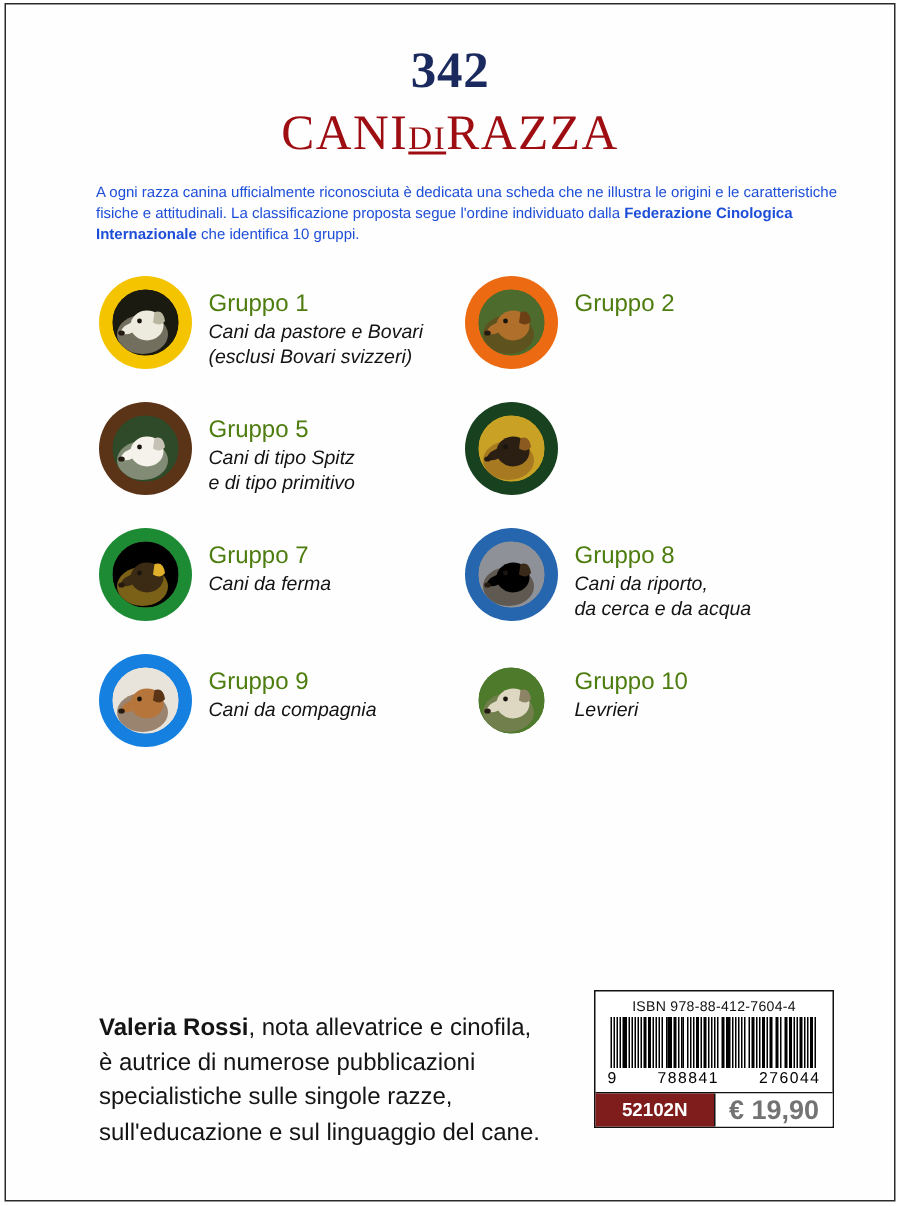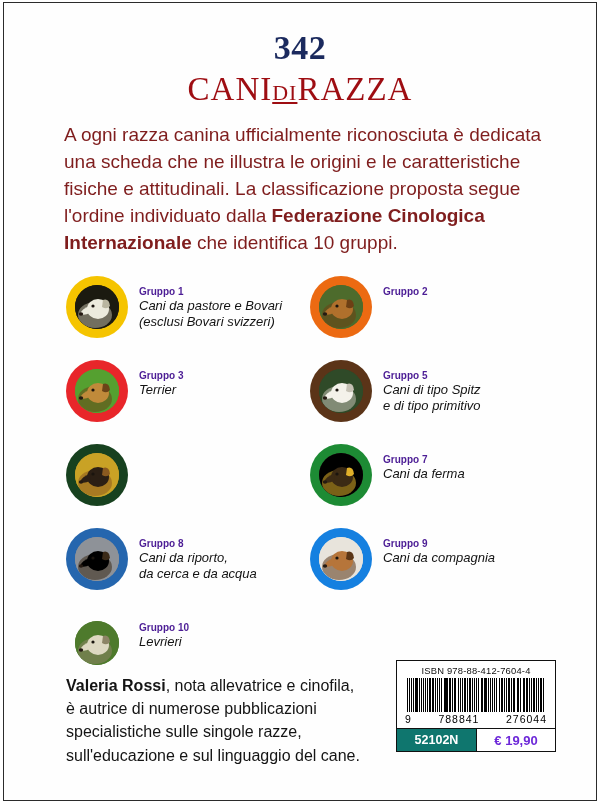--- a/index.html
+++ b/index.html
@@ -59,23 +59,23 @@
     letter-spacing: 1px;
   }
   .title-main .small {
     font-size: 22px;
     text-decoration: underline;
   }
 
   
   .intro {
     margin: 16px 38px 0 60px;
-    font-size: 19px;
+    font-size: 10px;
     line-height: 1.42;
-    color: #7f1d1d;
+    color: #1d4ed8;
     text-align: left;
   }
   .intro b { font-weight: bold; }
 
   
   .groups {
     position: relative;
     margin: 18px 0 0 0;
     padding: 0 0 0 62px;
     display: grid;
@@ -107,23 +107,23 @@
     height: 44px;
     border-radius: 50%;
     overflow: hidden;
     background: #3a3a2a;
   }
   .badge .photo svg { display: block; width: 44px; height: 44px; }
   .group-text {
     padding-top: 10px;
   }
   .group-name {
-    font-size: 10px;
-    font-weight: bold;
-    color: #4c1d95;
+    font-size: 16px;
+    font-weight: normal;
+    color: #4d7c0f;
     line-height: 1.3;
   }
   .group-desc {
     font-size: 13px;
     font-style: italic;
     color: #131313;
     line-height: 1.27;
     white-space: pre-line;
   }
 
@@ -180,36 +180,36 @@
     color: #000;
     letter-spacing: 1px;
   }
   .code-row {
     display: flex;
     border-top: 1.5px solid #111;
     height: 22px;
   }
   .code-left {
     flex: 0 0 50%;
-    background: #0f766e;
+    background: #7f1d1d;
     color: #fff;
     display: flex;
     align-items: center;
     justify-content: center;
     font-size: 12.5px;
     font-weight: bold;
   }
   .code-right {
     flex: 1;
     background: #fff;
-    color: #6d28d9;
+    color: #737373;
     display: flex;
     align-items: center;
     justify-content: center;
-    font-size: 13px;
+    font-size: 18px;
     font-weight: bold;
     border-left: 1.5px solid #111;
   }
 </style>
 </head>
 <body>
 
 <div class="page">
   <div class="inner">
 
@@ -256,39 +256,20 @@
                 <circle cx="18" cy="21" r="1.6" fill="#1a140e"></circle>
                 <ellipse cx="6" cy="29" rx="2.2" ry="1.7" fill="#241a12"></ellipse>
               </svg>
             </div>
           </div>
           <div class="group-text">
             <div class="group-name">Gruppo 2</div>
           </div>
         </div>
         <div class="group">
-          <div class="badge" style="background: rgb(232, 38, 42);">
-            <div class="photo" style="background: rgb(85, 160, 48);">
-              <svg viewBox="0 0 44 44" xmlns="http://www.w3.org/2000/svg">
-                <rect x="0" y="0" width="44" height="44" fill="#55a030"></rect>
-                <ellipse cx="20" cy="30" rx="17" ry="13" fill="#6b4418" opacity="0.55"></ellipse>
-                <ellipse cx="23" cy="24" rx="11" ry="10" fill="#c08a3a"></ellipse>
-                <path d="M16 21 Q7 23 5 29 Q9 31 15 28 Z" fill="#c08a3a"></path>
-                <path d="M28 15 Q34 13 35 21 Q32 25 27 22 Z" fill="#6b4418"></path>
-                <circle cx="18" cy="21" r="1.6" fill="#1a140e"></circle>
-                <ellipse cx="6" cy="29" rx="2.2" ry="1.7" fill="#241a12"></ellipse>
-              </svg>
-            </div>
-          </div>
-          <div class="group-text">
-            <div class="group-name">Gruppo 3</div>
-            <div class="group-desc">Terrier</div>
-          </div>
-        </div>
-        <div class="group">
           <div class="badge" style="background: rgb(91, 52, 24);">
             <div class="photo" style="background: rgb(47, 74, 40);">
               <svg viewBox="0 0 44 44" xmlns="http://www.w3.org/2000/svg">
                 <rect x="0" y="0" width="44" height="44" fill="#2f4a28"></rect>
                 <ellipse cx="20" cy="30" rx="17" ry="13" fill="#c5c1b4" opacity="0.55"></ellipse>
                 <ellipse cx="23" cy="24" rx="11" ry="10" fill="#f4f2ea"></ellipse>
                 <path d="M16 21 Q7 23 5 29 Q9 31 15 28 Z" fill="#f4f2ea"></path>
                 <path d="M28 15 Q34 13 35 21 Q32 25 27 22 Z" fill="#c5c1b4"></path>
                 <circle cx="18" cy="21" r="1.6" fill="#1a140e"></circle>
                 <ellipse cx="6" cy="29" rx="2.2" ry="1.7" fill="#241a12"></ellipse>

